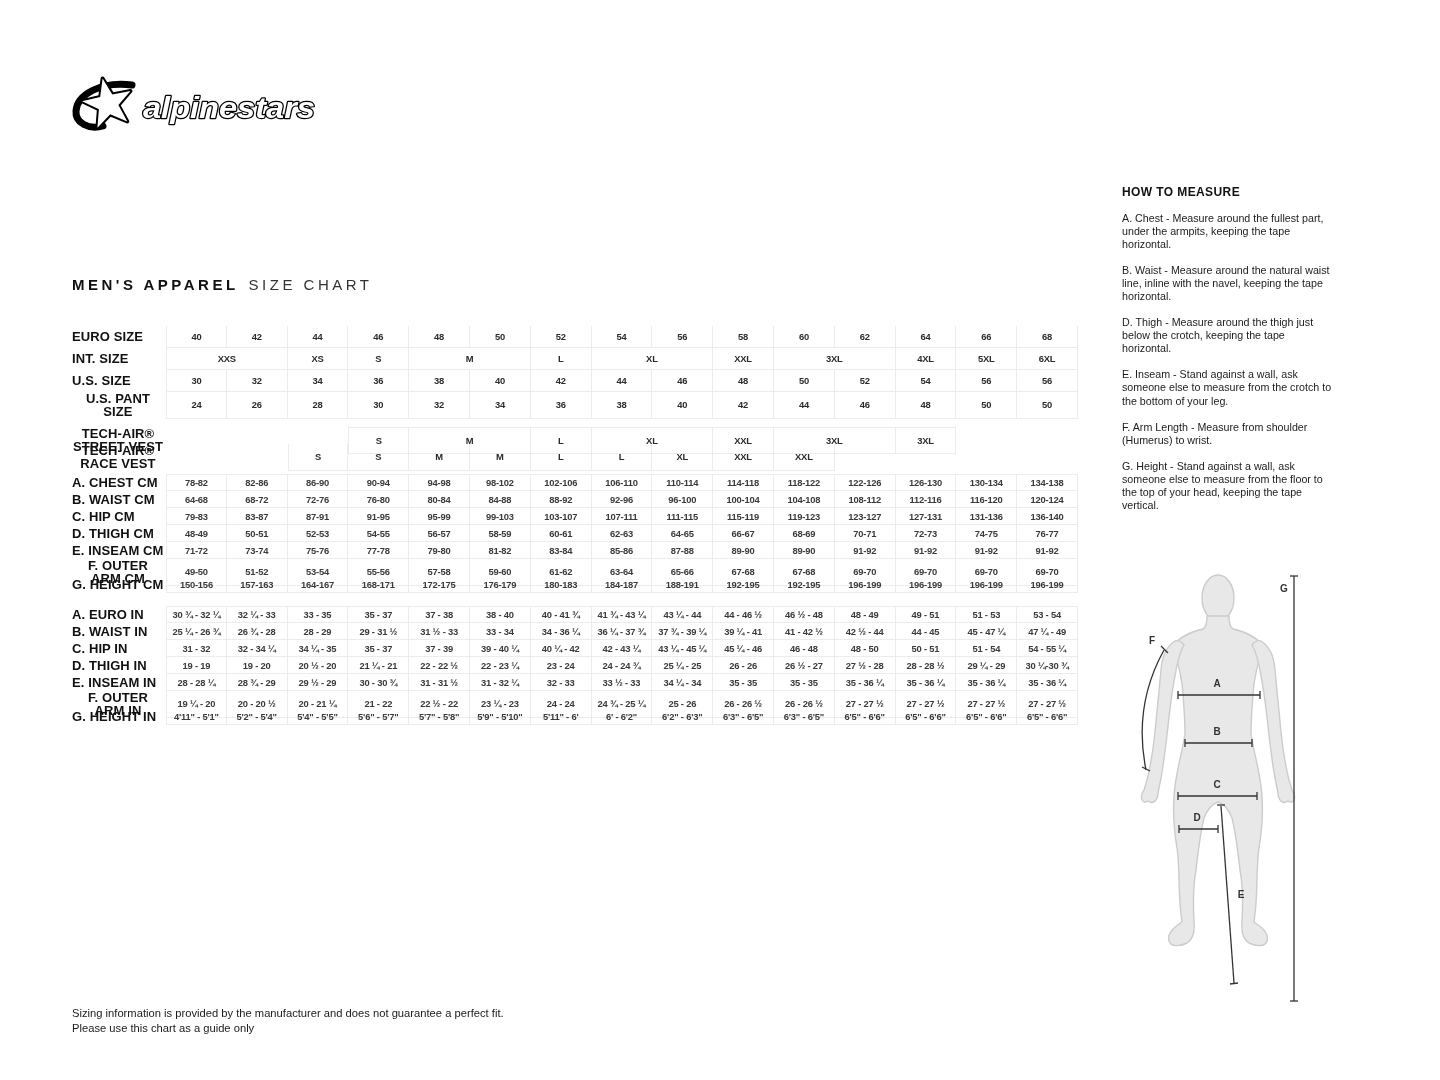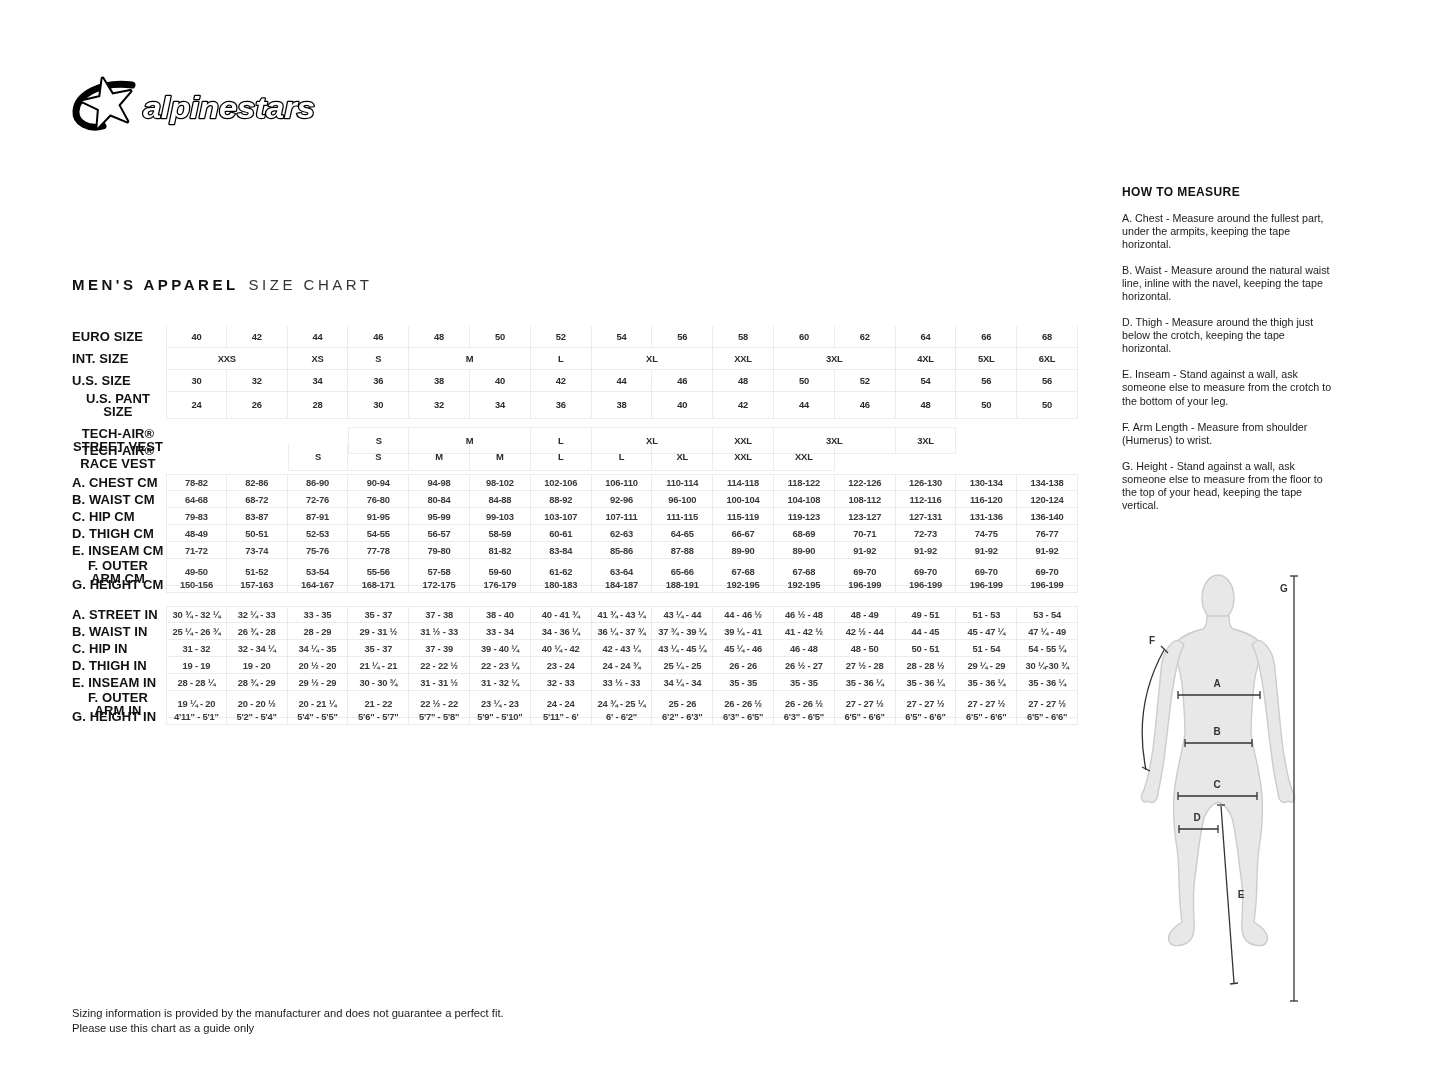--- a/index.html
+++ b/index.html
@@ -283,21 +283,21 @@
         <div class="tcell">188-191</div>
         <div class="tcell">192-195</div>
         <div class="tcell">192-195</div>
         <div class="tcell">196-199</div>
         <div class="tcell">196-199</div>
         <div class="tcell">196-199</div>
         <div class="tcell">196-199</div>
       </div>
       <div class="trow gap"></div>
       <div class="trow data band-top">
-        <div class="tlabel">A. STREET IN</div>
+        <div class="tlabel">A. EURO IN</div>
         <div class="tcell first-filled">30 ¾ - 32 ¼</div>
         <div class="tcell">32 ¼ - 33</div>
         <div class="tcell">33 - 35</div>
         <div class="tcell">35 - 37</div>
         <div class="tcell">37 - 38</div>
         <div class="tcell">38 - 40</div>
         <div class="tcell">40 - 41 ¾</div>
         <div class="tcell">41 ¾ - 43 ¼</div>
         <div class="tcell">43 ¼ - 44</div>
         <div class="tcell">44 - 46 ½</div>

